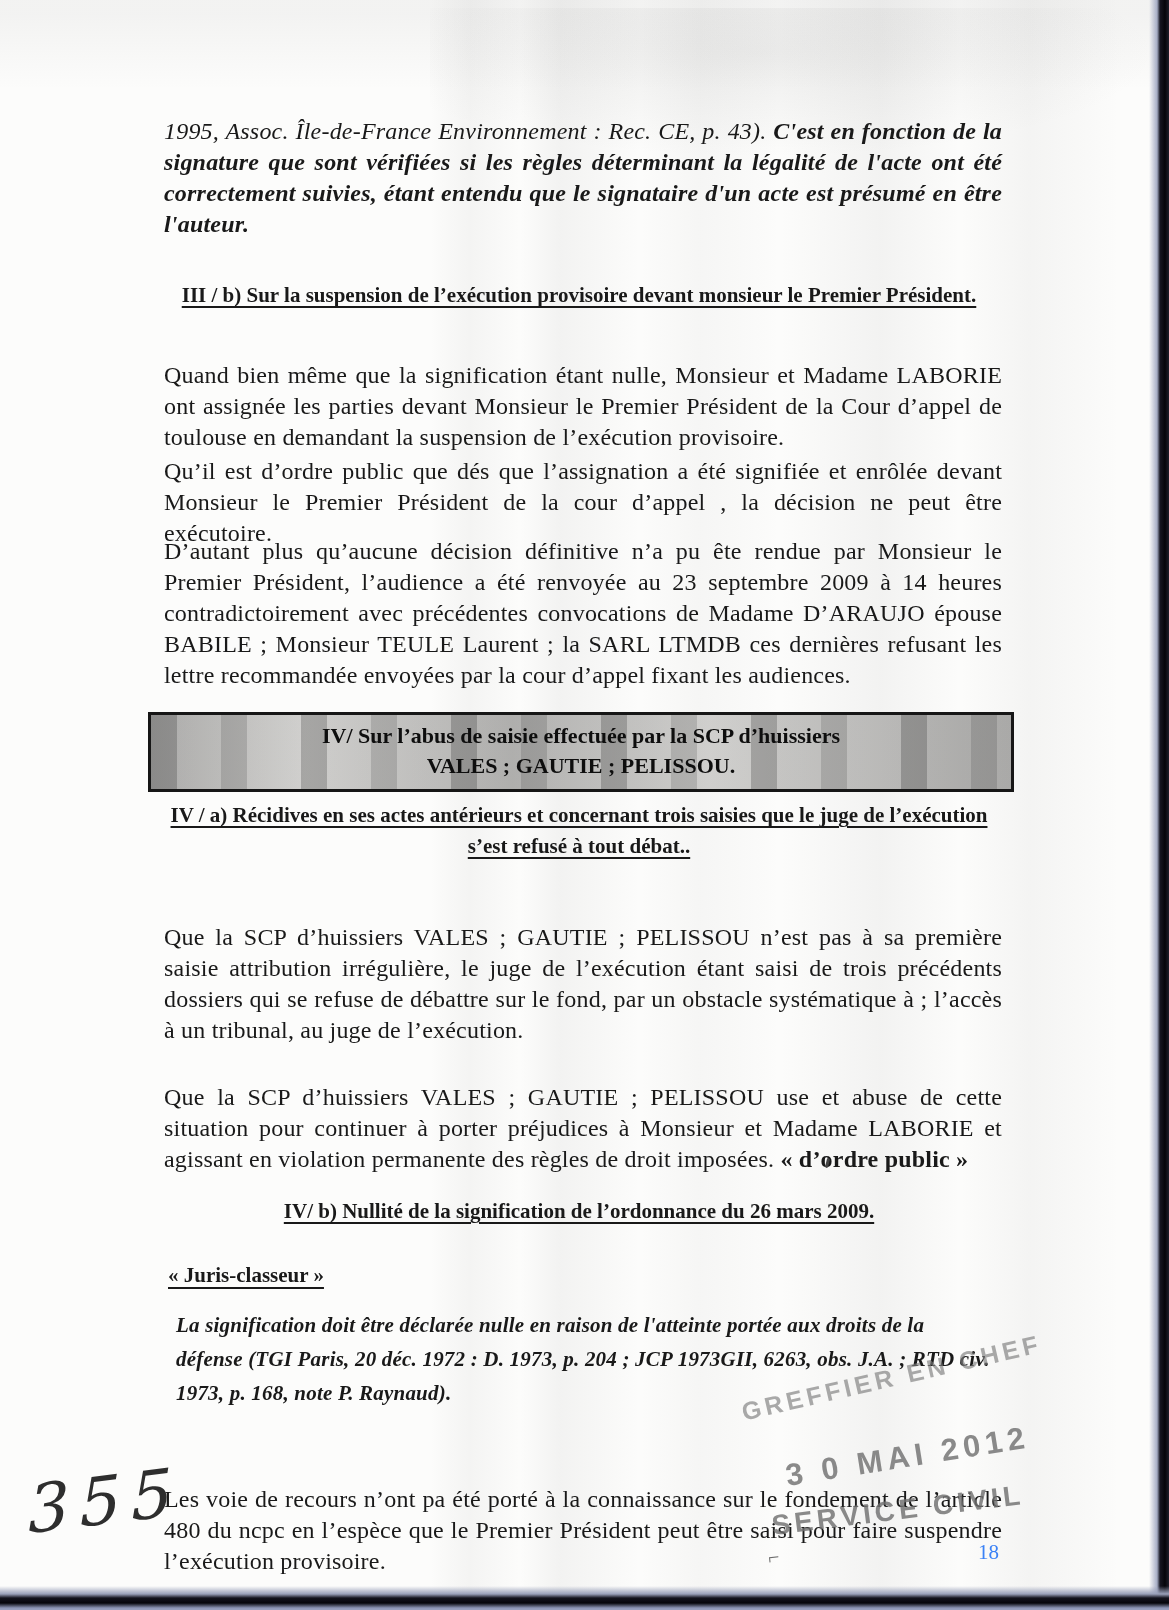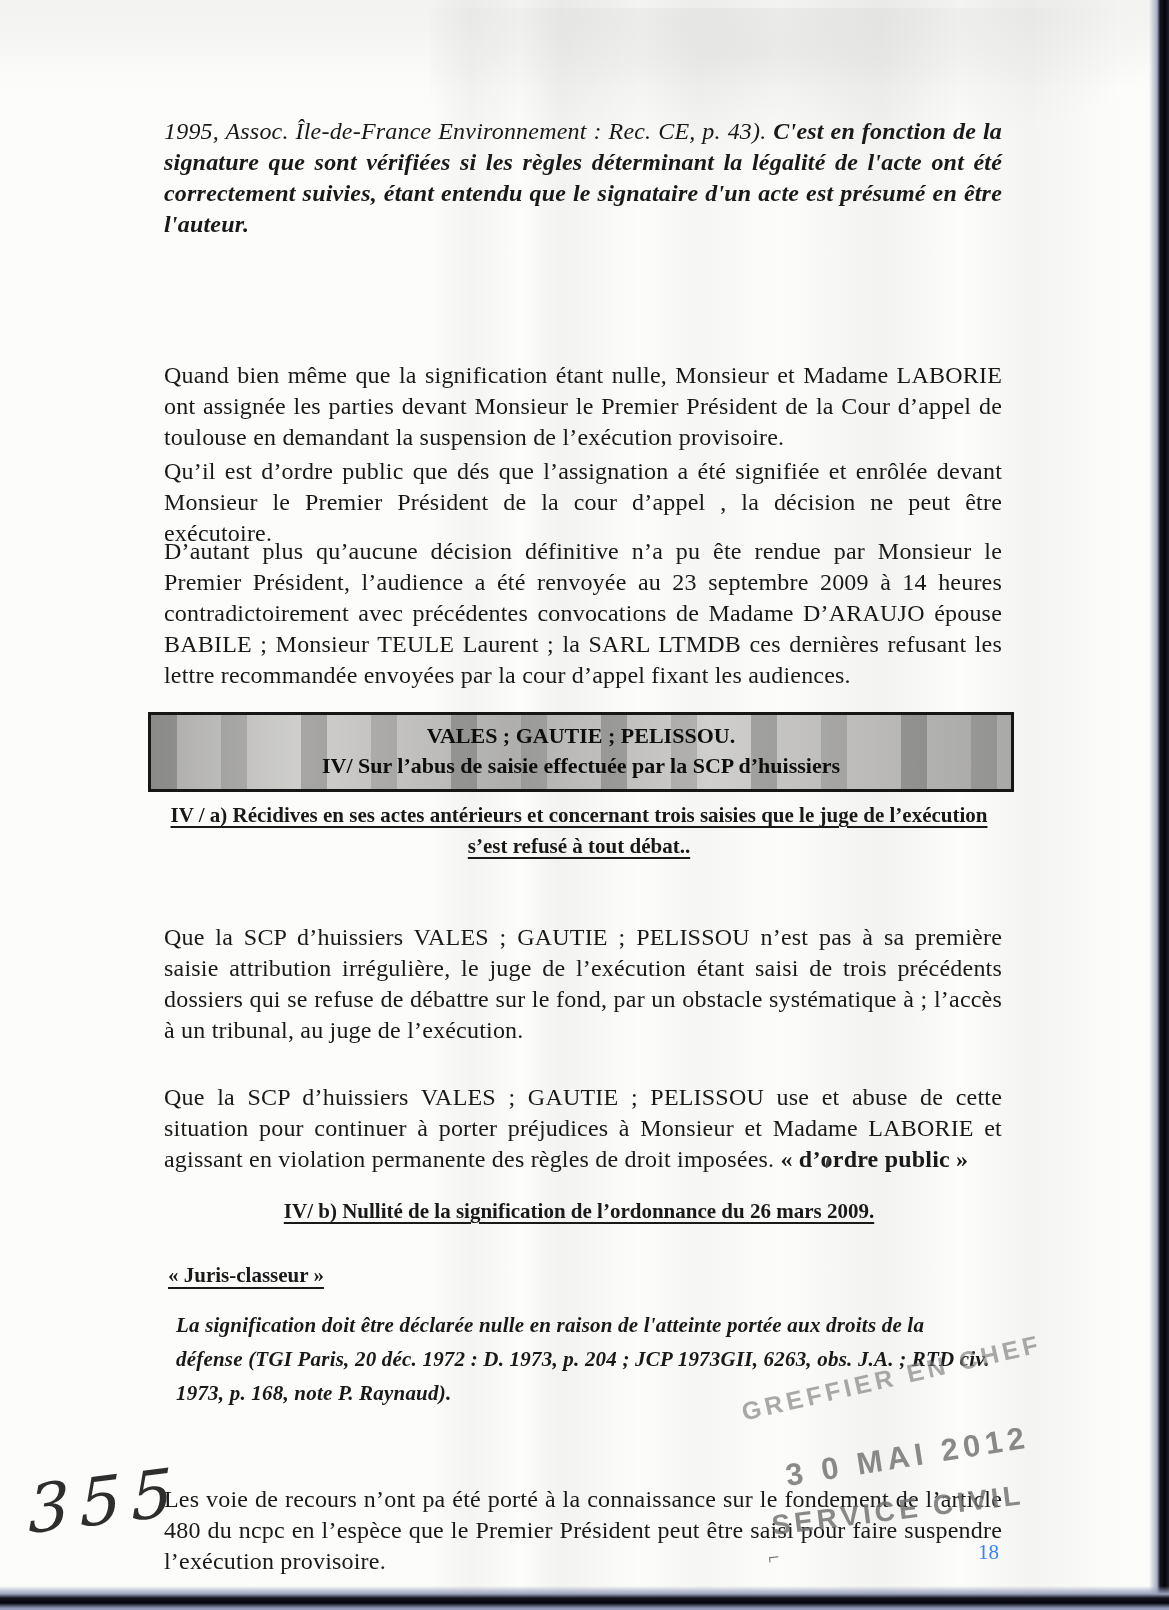--- a/index.html
+++ b/index.html
@@ -191,30 +191,31 @@
 </head>
 <body>
 
 <div class="scan">
 
   <div class="streaks"></div>
   <div class="patch-top"></div>
 
   <p class="block body-text intro"><span>1995, Assoc. Île-de-France Environnement : Rec.  CE, p. 43). </span><span class="bold-part">C'est en fonction de la signature que sont vérifiées si les règles déterminant la légalité de l'acte ont été correctement suivies, étant entendu que le signataire d'un acte est présumé en être l'auteur.</span></p>
 
+  <h2 class="block heading-center h3b">III / b) Sur la suspension de l’exécution provisoire devant monsieur le Premier Président.</h2>
 
   <p class="block body-text p-quand">Quand bien même que la signification étant nulle, Monsieur et Madame LABORIE ont assignée les parties devant Monsieur le Premier Président de la Cour d’appel de toulouse en demandant la suspension de l’exécution provisoire.</p>
 
   <p class="block body-text p-quil">Qu’il est d’ordre public que dés que l’assignation a été signifiée et enrôlée devant Monsieur le Premier Président de la cour d’appel , la décision ne peut être exécutoire.</p>
 
   <p class="block body-text p-dautant">D’autant plus qu’aucune décision définitive n’a pu ête rendue par Monsieur le Premier Président, l’audience a été renvoyée au 23 septembre 2009 à 14 heures contradictoirement avec précédentes convocations de Madame D’ARAUJO épouse BABILE ; Monsieur TEULE Laurent ; la SARL LTMDB ces dernières refusant les lettre recommandée envoyées par la cour d’appel fixant les audiences.</p>
 
   <div class="boxed-heading">
+    <div>IV/ Sur l’abus de saisie effectuée par la SCP d’huissiers</div>
     <div>VALES ; GAUTIE ; PELISSOU.</div>
-    <div>IV/ Sur l’abus de saisie effectuée par la SCP d’huissiers</div>
   </div>
 
   <h2 class="block heading-center h4a">IV / a) Récidives en ses actes antérieurs et concernant trois saisies que le juge de l’exécution s’est refusé à tout débat..</h2>
 
   <p class="block body-text p-scp1">Que la SCP d’huissiers VALES ; GAUTIE ; PELISSOU n’est pas à sa première saisie attribution irrégulière, le juge de l’exécution étant saisi de trois précédents dossiers qui se refuse de débattre sur le fond, par un obstacle systématique à ; l’accès à un tribunal, au juge de l’exécution.</p>
 
   <p class="block body-text p-scp2"><span>Que la SCP d’huissiers VALES ; GAUTIE ; PELISSOU use et abuse de cette situation pour continuer à porter préjudices à Monsieur et Madame LABORIE et agissant en violation permanente des règles de droit imposées. </span><span class="bold-part">« d’ordre public »</span></p>
 
   <div class="noise-mark"></div>
 

